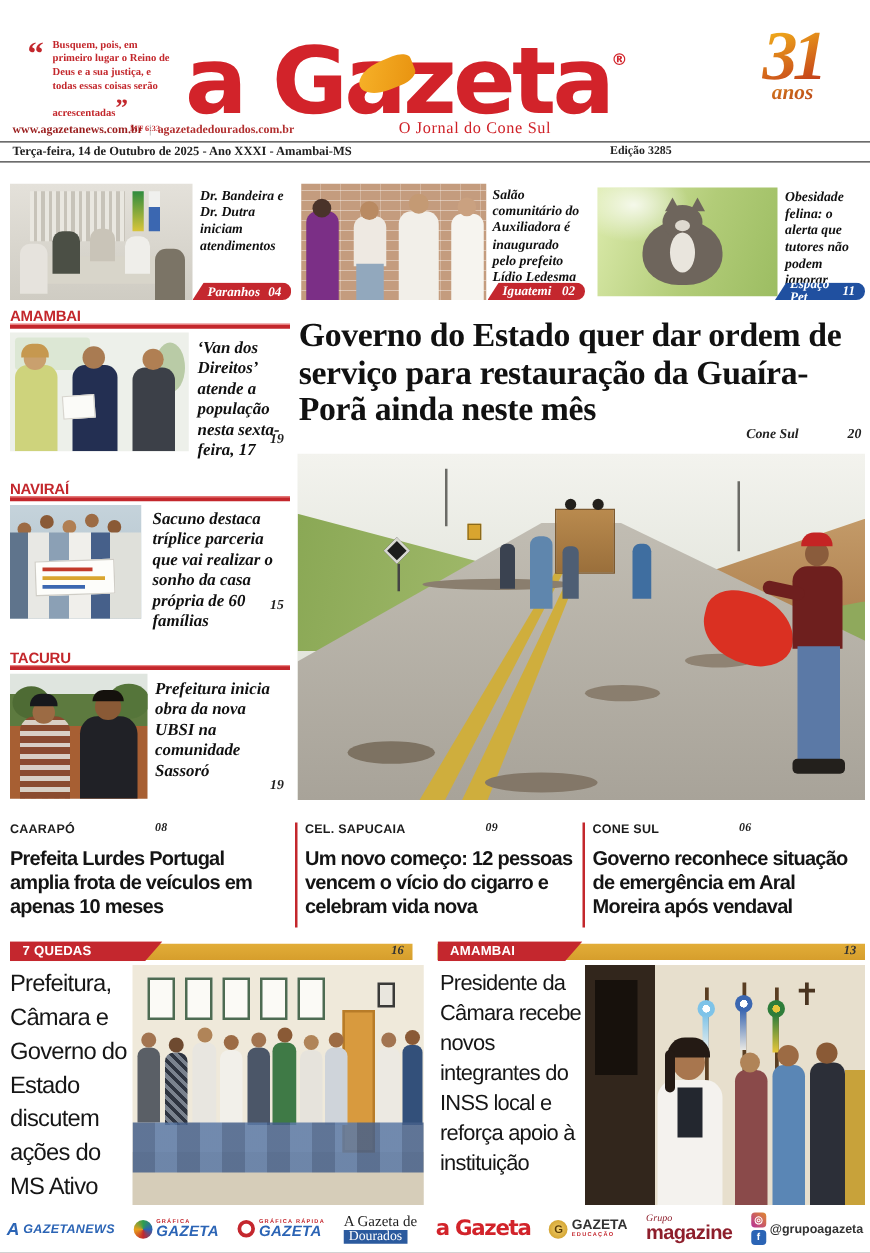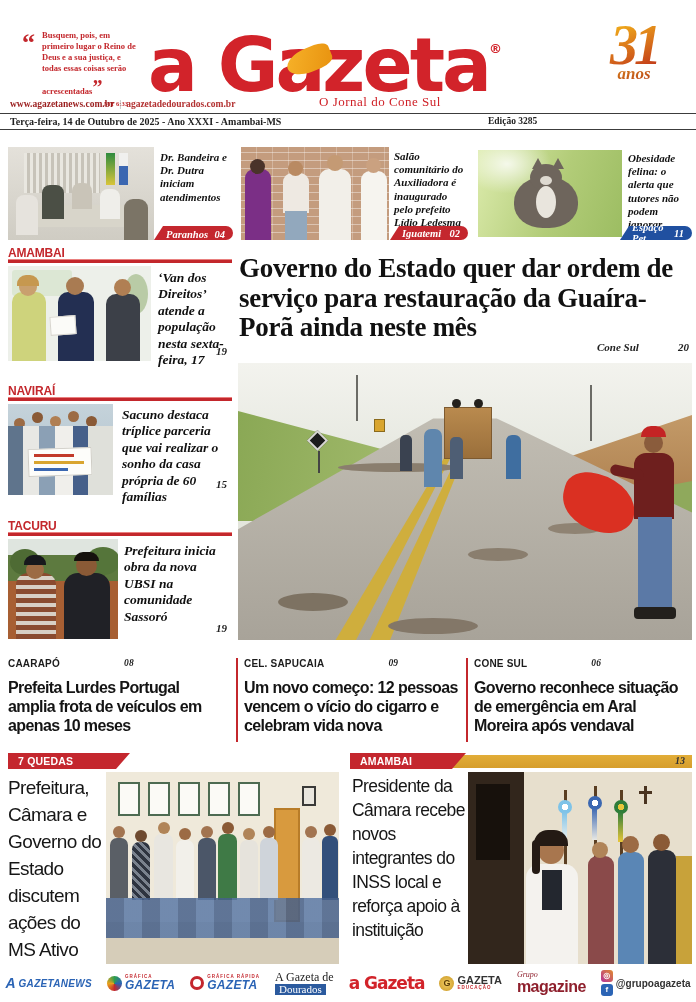--- a/index.html
+++ b/index.html
@@ -250,20 +250,23 @@
     <span class="kp">09</span>
   </div>
   <div class="abs mid-title" style="left:244px;top:678px;width:216px;">Um novo começo: 12 pessoas vencem o vício do cigarro e celebram vida nova</div>
 
   <div class="abs kicker" style="left:474px;top:658px;">
     <span>CONE SUL</span>
     <span class="kp">06</span>
   </div>
   <div class="abs mid-title" style="left:474px;top:678px;width:218px;">Governo reconhece situação de emergência em Aral Moreira após vendaval</div>
 
+  <div class="abs gold-bar" style="left:8px;top:755px;width:322px;">
+    <span class="gold-num">16</span>
+  </div>
   <div class="abs rib-badge" style="left:8px;top:753px;width:122px;">7 QUEDAS</div>
 
   <div class="abs gold-bar" style="left:350px;top:755px;width:342px;">
     <span class="gold-num">13</span>
   </div>
   <div class="abs rib-badge" style="left:350px;top:753px;width:116px;">AMAMBAI</div>
 
   <div class="abs bot-title" style="left:8px;top:774px;width:97px;font-size:19px;line-height:27px;">Prefeitura, Câmara e Governo do Estado discutem ações do MS Ativo</div>
   <div class="abs photo" style="left:106px;top:772px;width:233px;height:192px;background:linear-gradient(#efe9da 0 78%,#d6cdb9 78% 100%);">
     <div class="abs" style="left:12px;top:10px;width:22px;height:34px;background:#fbfaf6;border:2px solid #4d6b52;"></div>

